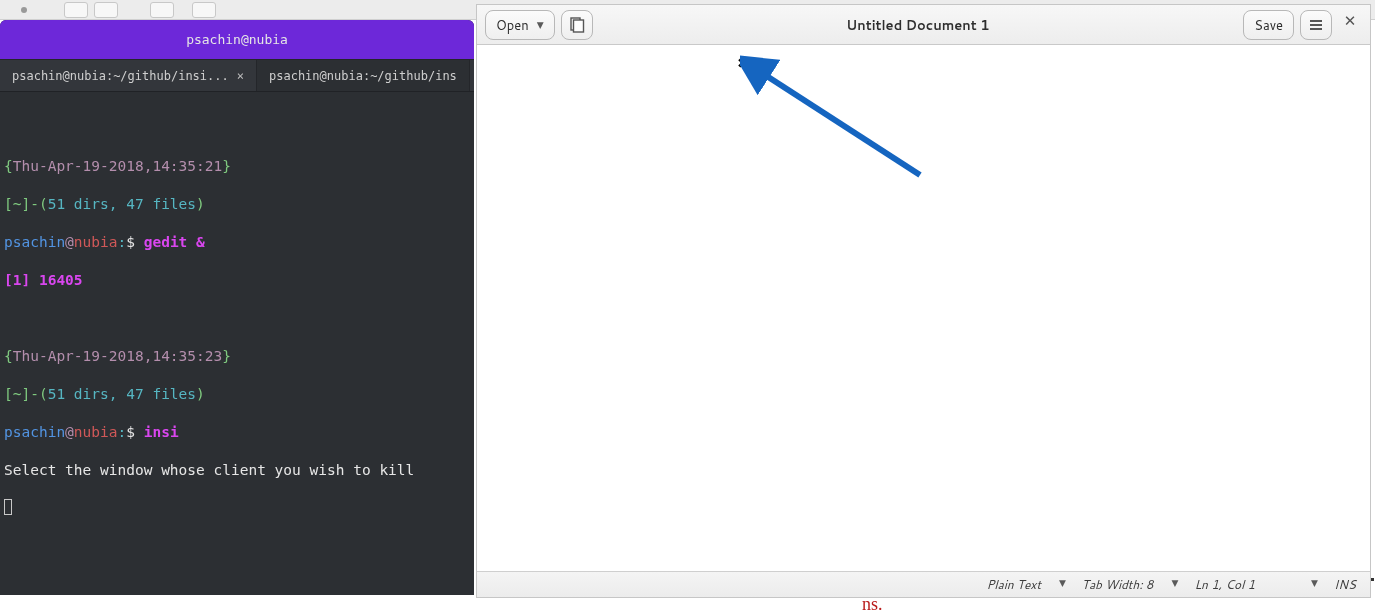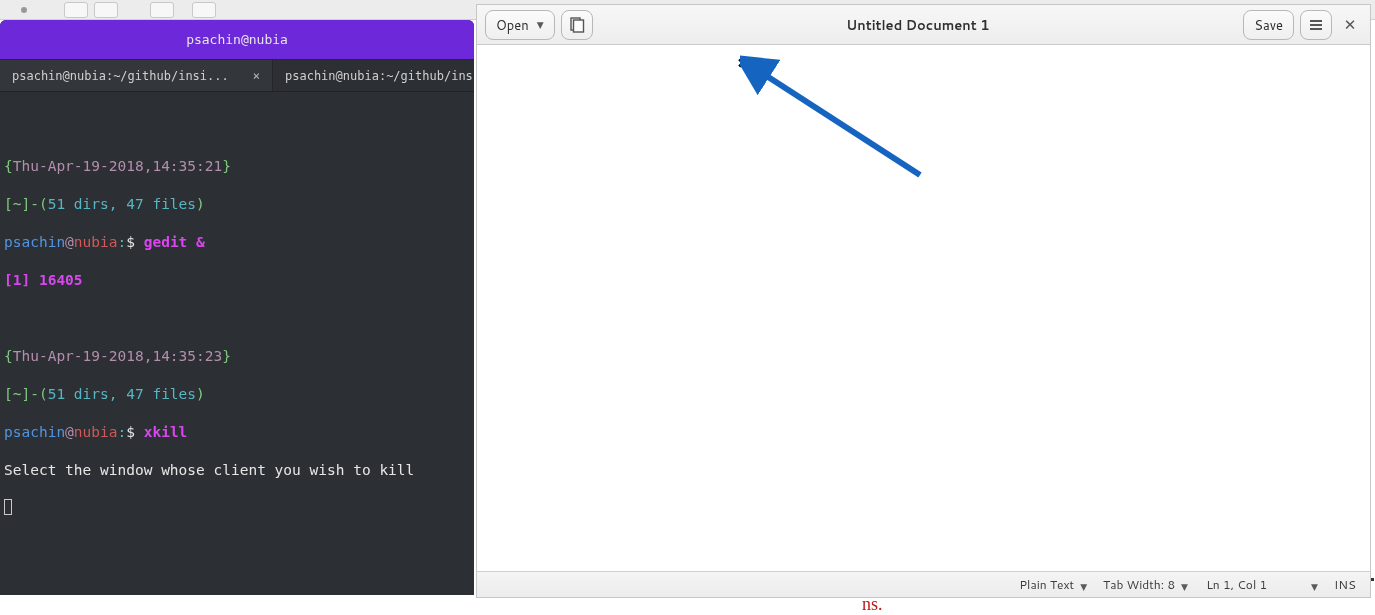--- a/index.html
+++ b/index.html
@@ -32,21 +32,21 @@
   .terminal-titlebar {
     height: 40px; background: #6d28d9; display: flex; align-items: center;
     justify-content: center; color: #e5e5e5; font-size: 13px;
     border-bottom: 1px solid #24262a;
   }
   .terminal-tabs {
     height: 32px; background: #33363b; display: flex; align-items: stretch;
     font-size: 12px; border-bottom: 1px solid #202226;
   }
   .term-tab {
-    display: flex; align-items: center; gap: 24px; padding: 0 12px;
+    display: flex; align-items: center; gap: 8px; padding: 0 12px;
     border-right: 1px solid #24262a; color: #cfcfcf; position: relative;
   }
   .term-tab.active { background: #2c2f33; box-shadow: inset 0 -2px 0 #2c2f33; }
   .term-tab .tab-x { color: #bfbfbf; font-size: 12px; }
   .terminal-body {
     padding: 8px 4px 4px 4px; font-size: 14.5px; line-height: 19px;
     white-space: pre; color: #c8c8c8;
   }
   .c-purple { color: #b48ead; }
   .c-green  { color: #d946ef; font-weight: bold; }
@@ -67,42 +67,42 @@
     box-shadow: 0 0 0 1px #c6c6c6;
   }
   .gedit-header {
     height: 40px; background: linear-gradient(#f7f7f7,#ededed);
     border-bottom: 1px solid #c9c9c9;
     display: flex; align-items: center; padding: 0 8px; gap: 6px;
     font-size: 13px; color: #2e2e2e;
   }
   .hdr-left { display: flex; gap: 6px; align-items: center; }
   .hdr-title { flex: 1; text-align: center; font-weight: 600; color: #2e2e2e; }
-  .hdr-right { display: flex; gap: 6px; align-items: center; }
+  .hdr-right { display: flex; gap: 6px; align-items: flex-start; }
   .gbtn {
     height: 30px; padding: 0 10px; display: flex; align-items: center; gap: 6px;
     background: linear-gradient(#fbfbfb,#efefef);
     border: 1px solid #b8b8b8; border-radius: 8px; color: #2e2e2e;
     font-size: 13px;
   }
   .gbtn.icon-only { width: 32px; padding: 0; justify-content: center; }
   .gbtn svg { display: block; }
   .gedit-close { width: 24px; text-align: center; font-size: 15px; color: #555; }
 
   .gedit-editor {
     flex: 1; background: #fff; position: relative;
   }
 
   .gedit-status {
     height: 26px; background: linear-gradient(#f4f4f4,#ececec);
     border-top: 1px solid #cfcfcf; display: flex; align-items: center;
     font-size: 12px; color: #3c3c3c; padding: 0 6px;
   }
   .status-spacer { flex: 1; }
-  .status-group { display: flex; align-items: flex-end; gap: 4px; padding: 0 8px; }
+  .status-group { display: flex; align-items: flex-start; gap: 16px; padding: 0 8px; font-style: italic; }
   .status-group.wide { min-width: 130px; justify-content: flex-end; }
   .status-caret { font-size: 9px; color: #5a5a5a; margin-left: 2px; }
 
   
   .xkill-cursor {
     position: absolute; left: 737px; top: 53px; font-size: 14px; color: #000;
     font-weight: 900;
   }
   .arrow-annotation {
     position: absolute; left: 740px; top: 55px; pointer-events: none;
@@ -144,21 +144,21 @@
   </div>
   <div class="terminal-body">
 <div>&nbsp;</div>
 <div><span class="c-green2">{</span><span class="c-purple">Thu-Apr-19-2018,14:35:21</span><span class="c-green2">}</span></div>
 <div><span class="c-green2">[~]-(</span><span class="c-cyan">51 dirs, 47 files</span><span class="c-green2">)</span></div>
 <div><span class="c-blue">psachin</span><span class="c-purple">@</span><span class="c-red">nubia</span><span class="c-cyan">:</span><span class="c-white">$</span><span class="c-green"> gedit &amp;</span></div>
 <div><span class="c-green">[1] 16405</span></div>
 <div>&nbsp;</div>
 <div><span class="c-green2">{</span><span class="c-purple">Thu-Apr-19-2018,14:35:23</span><span class="c-green2">}</span></div>
 <div><span class="c-green2">[~]-(</span><span class="c-cyan">51 dirs, 47 files</span><span class="c-green2">)</span></div>
-<div><span class="c-blue">psachin</span><span class="c-purple">@</span><span class="c-red">nubia</span><span class="c-cyan">:</span><span class="c-white">$</span><span class="c-green"> xkill</span></div>
+<div><span class="c-blue">psachin</span><span class="c-purple">@</span><span class="c-red">nubia</span><span class="c-cyan">:</span><span class="c-white">$</span><span class="c-green"> insi</span></div>
 <div><span class="c-white">Select the window whose client you wish to kill</span></div>
 <div><span class="cursor-box"></span></div>
   </div>
 </div>
 
 <div class="gedit-window">
   <div class="gedit-header">
     <div class="hdr-left">
       <div class="gbtn">
         <span>Open</span>

